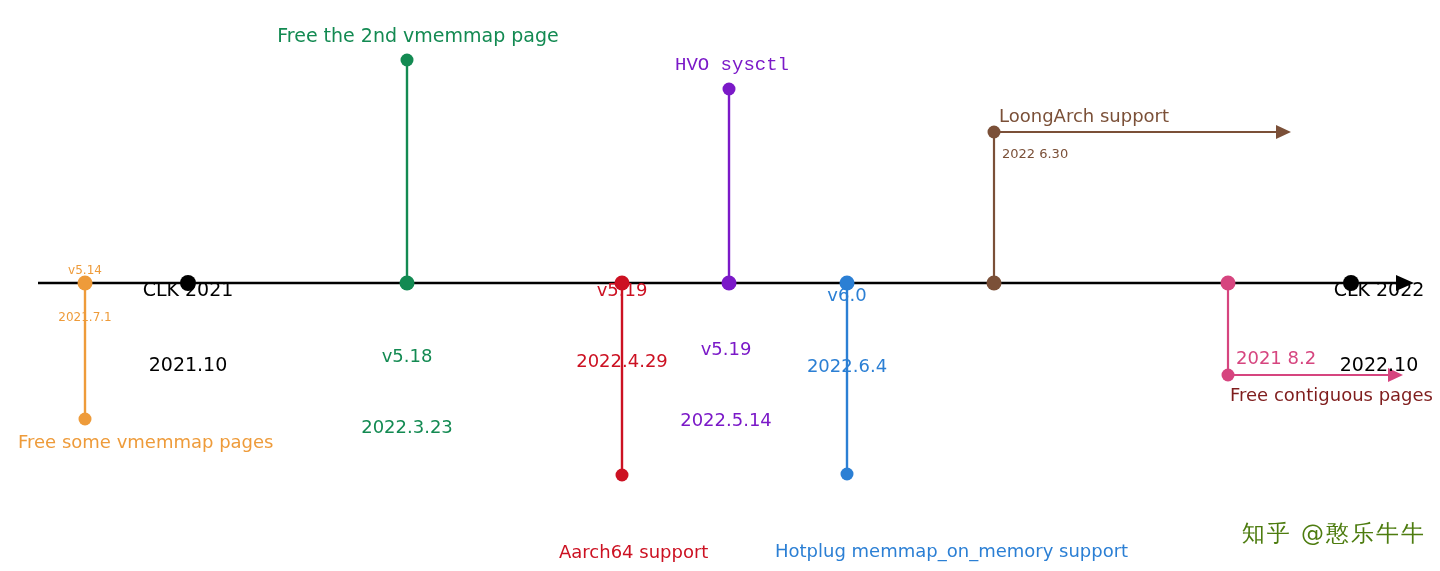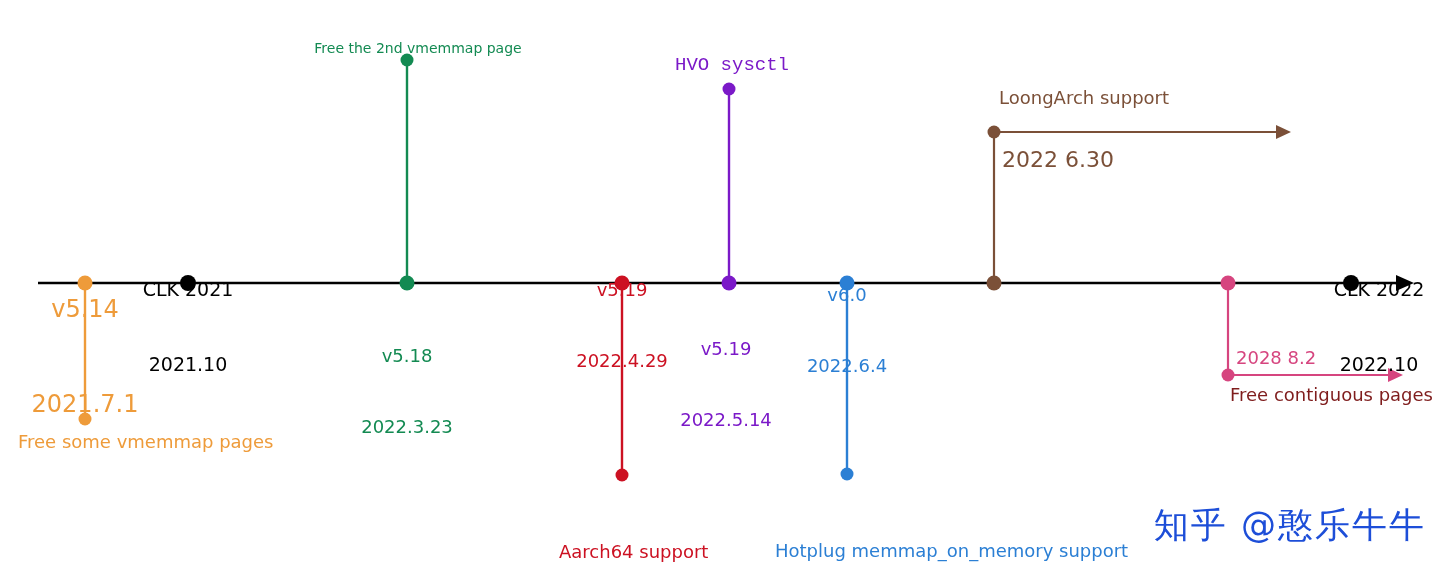--- a/index.html
+++ b/index.html
@@ -5,22 +5,22 @@
   html,body{margin:0;padding:0;}
   body{
     width:1440px;height:571px;background:#ffffff;overflow:hidden;
     font-family:"DejaVu Sans","Liberation Sans",sans-serif;
   }
   #stage{position:relative;width:1440px;height:571px;}
   svg#timeline-svg{position:absolute;left:0;top:0;width:1440px;height:571px;}
   .lbl{position:absolute;white-space:pre;line-height:1.32;}
   .ctr{transform:translateX(-50%);text-align:center;}
   .watermark{
-    position:absolute;right:14px;bottom:22px;color:#1d4ed8;
-    font-size:35px;letter-spacing:2px;white-space:nowrap;
+    position:absolute;right:14px;bottom:22px;color:#4d7c0f;
+    font-size:23px;letter-spacing:2px;white-space:nowrap;
     font-family:"DejaVu Sans","Liberation Sans",sans-serif;
   }
 </style>
 </head>
 <body>
 
 <div id="stage">
 
   <svg id="timeline-svg" xmlns="http://www.w3.org/2000/svg">
 
@@ -57,31 +57,31 @@
 
     <line x1="1228" y1="283" x2="1228" y2="375" stroke="#d6457f" stroke-width="2.2"></line>
     <line x1="1228" y1="375" x2="1390" y2="375" stroke="#d6457f" stroke-width="2.2"></line>
     <polygon points="1388,368 1403,375 1388,382" fill="#d6457f"></polygon>
     <circle cx="1228" cy="375" r="6.5" fill="#d6457f"></circle>
     <circle cx="1228" cy="283" r="7.5" fill="#d6457f"></circle>
 
     <circle cx="1351" cy="283" r="8" fill="#000000"></circle>
   </svg>
 
-  <div class="lbl ctr" style="left:85px;top:231px;color:#ee9b3a;font-size:24px;">
+  <div class="lbl ctr" style="left:85px;top:231px;color:#ee9b3a;font-size:12px;">
     <div>v5.14</div>
     <div>2021.7.1</div>
   </div>
 
   <div class="lbl ctr" style="left:188px;top:227px;color:#000000;font-size:19px;">
     <div>CLK 2021</div>
     <div>2021.10</div>
   </div>
 
-  <div class="lbl ctr" style="left:418px;top:39px;color:#138a52;font-size:14px;">Free the 2nd vmemmap page</div>
+  <div class="lbl ctr" style="left:418px;top:23px;color:#138a52;font-size:19px;">Free the 2nd vmemmap page</div>
 
   <div class="lbl ctr" style="left:407px;top:296px;color:#138a52;font-size:18px;">
     <div>v5.18</div>
     <div>2022.3.23</div>
   </div>
 
   <div class="lbl" style="left:18px;top:430px;color:#ee9b3a;font-size:18px;">Free some vmemmap pages</div>
 
   <div class="lbl ctr" style="left:622px;top:230px;color:#cc1122;font-size:18px;">
     <div>v5.19</div>
@@ -103,25 +103,25 @@
   <div class="lbl ctr" style="left:847px;top:235px;color:#2b7fd4;font-size:18px;">
     <div>v6.0</div>
     <div>2022.6.4</div>
   </div>
 
   <div class="lbl" style="left:775px;top:491px;color:#2b7fd4;font-size:18px;">
     <div>Hotplug memmap_on_memory support</div>
     
   </div>
 
-  <div class="lbl" style="left:999px;top:86px;color:#7b5038;font-size:18px;">LoongArch support</div>
+  <div class="lbl" style="left:999px;top:104px;color:#7b5038;font-size:18px;">LoongArch support</div>
 
-  <div class="lbl" style="left:1002px;top:145px;color:#7b5038;font-size:22px;">2022 6.30</div>
+  <div class="lbl" style="left:1002px;top:145px;color:#7b5038;font-size:13px;">2022 6.30</div>
 
-  <div class="lbl" style="left:1236px;top:346px;color:#d6457f;font-size:18px;">2028 8.2</div>
+  <div class="lbl" style="left:1236px;top:346px;color:#d6457f;font-size:18px;">2021 8.2</div>
 
   <div class="lbl" style="left:1230px;top:383px;color:#7f1d1d;font-size:18px;">Free contiguous pages</div>
 
   <div class="lbl ctr" style="left:1351px;top:227px;color:#000000;font-size:19px;margin-left:28px;">
     <div>CLK 2022</div>
     <div>2022.10</div>
   </div>
 
   <div class="watermark">知乎 @憨乐牛牛</div>
 

